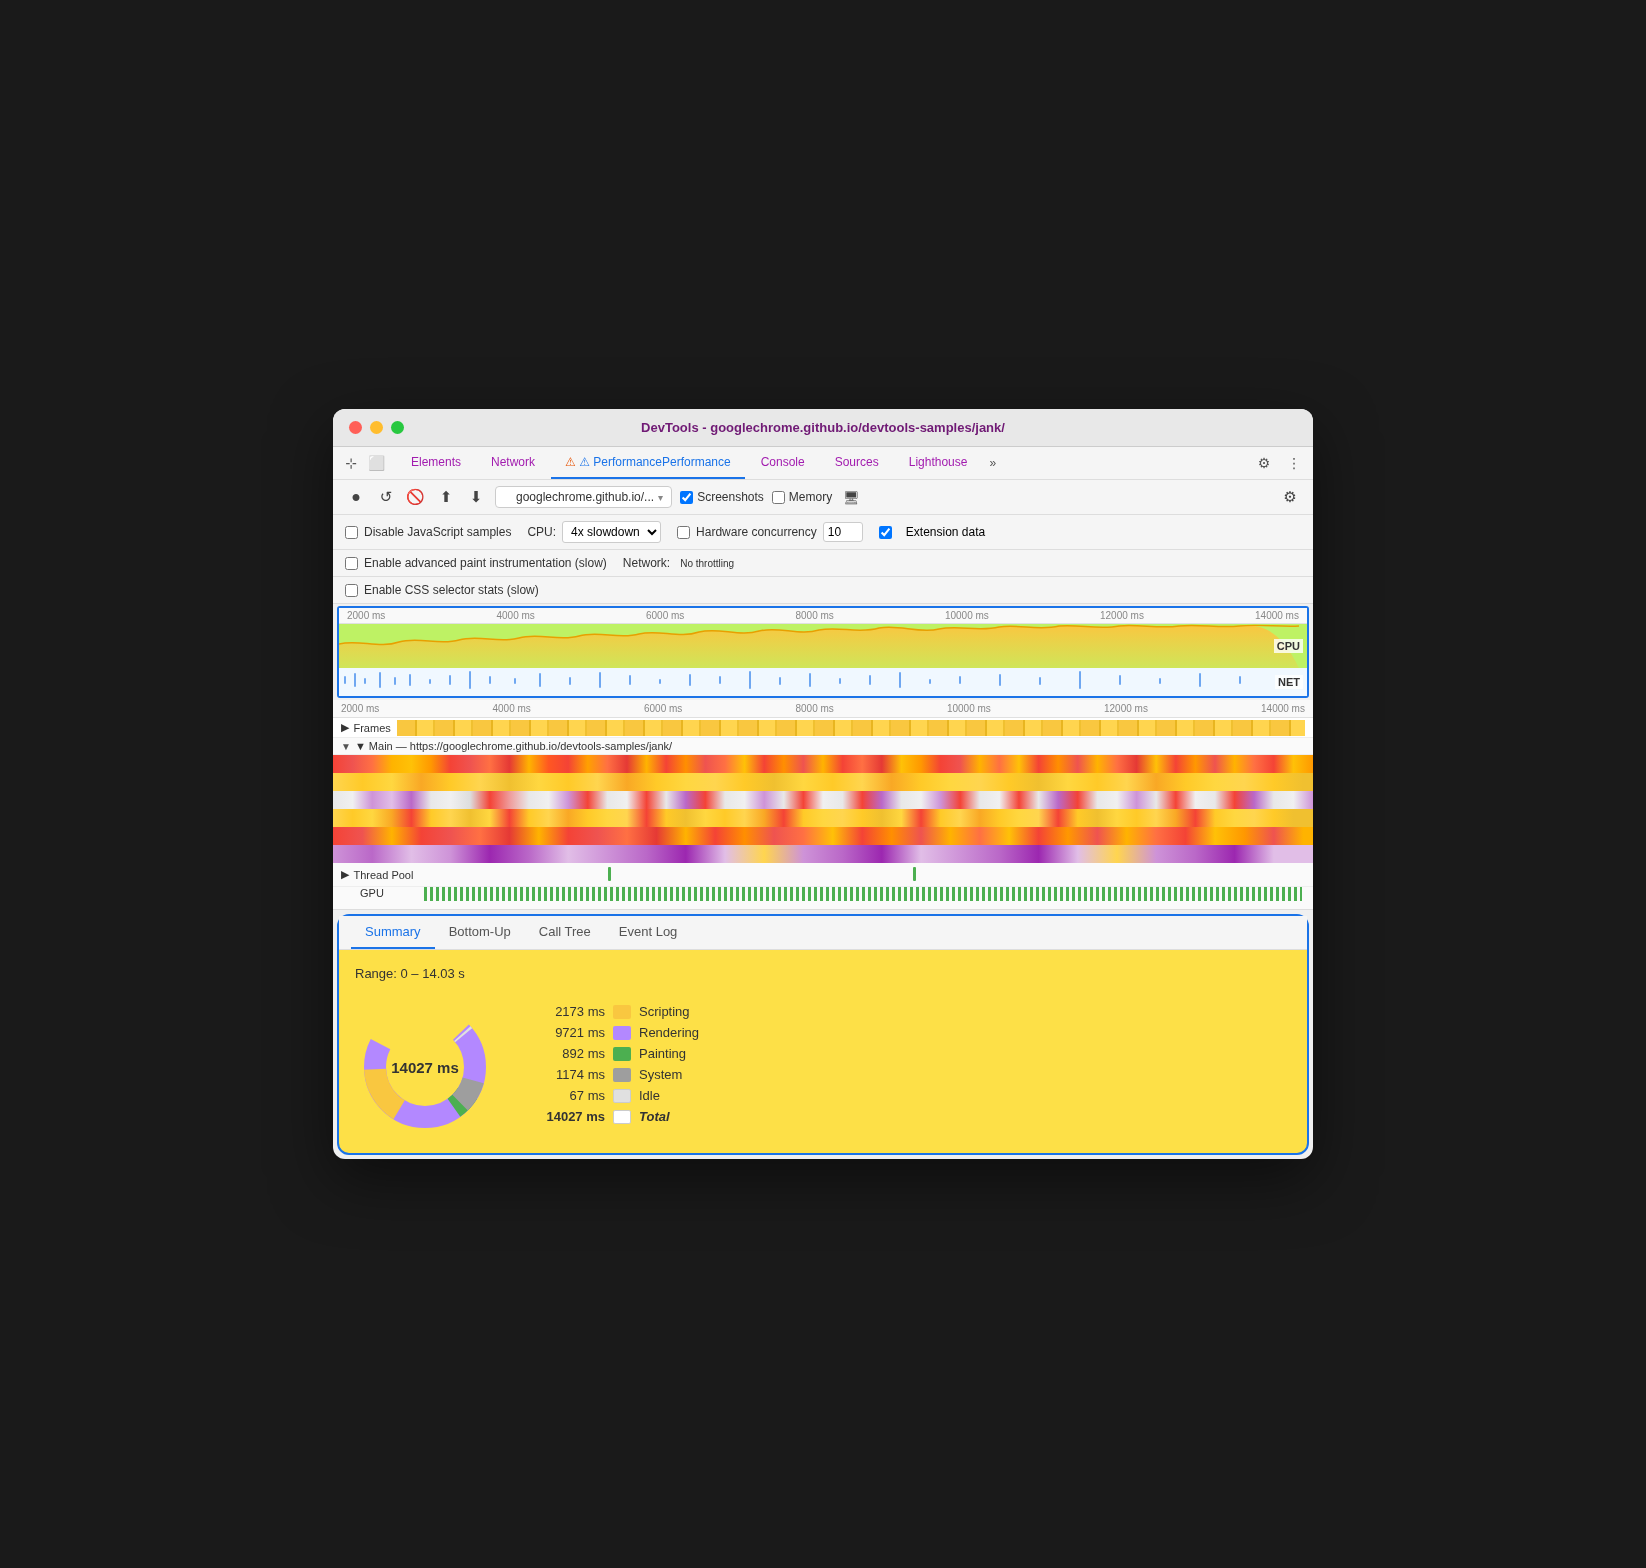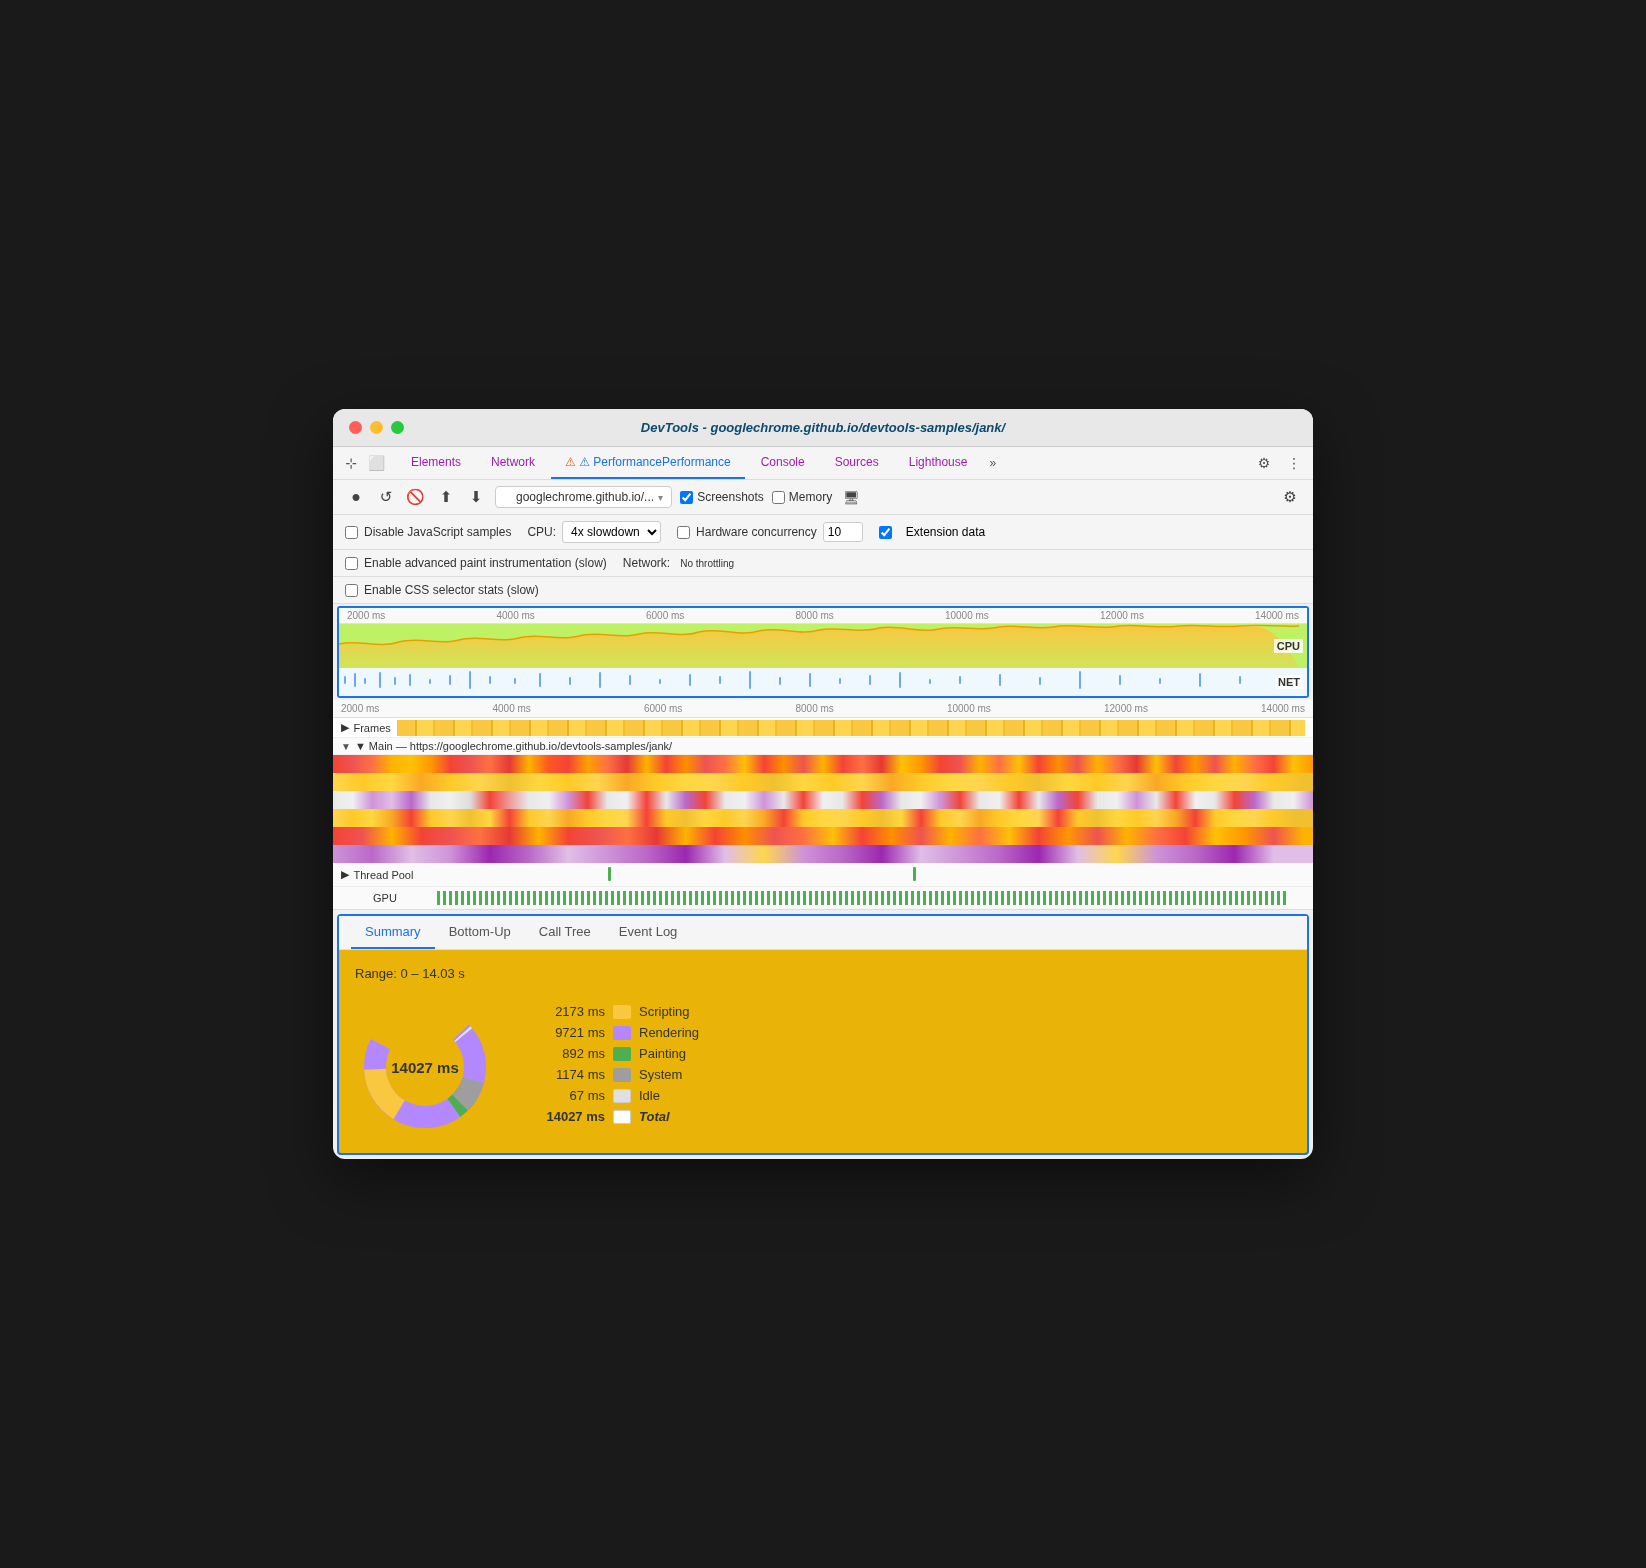--- a/index.html
+++ b/index.html
@@ -40,22 +40,21 @@
     }
     .ctrl-close { background: #ff5f57; }
     .ctrl-min { background: #ffbd2e; }
     .ctrl-max { background: #28c840; }
     .title-text {
       position: absolute;
       left: 50%;
       transform: translateX(-50%);
       font-size: 13px;
       font-weight: 600;
-      color: #0c4a6e;
-      font-style: italic;
+      color: #701a75;
     }
     
     .tab-bar {
       background: #f5f5f5;
       display: flex;
       align-items: center;
       padding: 0 8px;
       border-bottom: 1px solid #ddd;
       gap: 2px;
     }
@@ -285,22 +284,22 @@
     }
     .thread-dot {
       position: absolute;
       width: 3px;
       height: 14px;
       background: #4caf50;
       border-radius: 1px;
     }
     .gpu-row {
       display: flex;
-      align-items: center;
-      padding: 0 24px;
+      align-items: flex-start;
+      padding: 0 11px;
       font-size: 11px;
       color: #333;
       background: #fafafa;
       height: 22px;
     }
     .gpu-content {
       flex: 1;
       height: 14px;
       position: relative;
       overflow: hidden;
@@ -309,24 +308,24 @@
       width: 100%;
       height: 100%;
       background: repeating-linear-gradient(
         90deg,
         #4caf50 0px, #4caf50 3px,
         transparent 3px, transparent 6px
       );
     }
     
     .bottom-panel {
-      background: #eab308;
+      background: #fde047;
       border: 2px solid #1a73e8;
       margin: 4px;
-      border-radius: 4px;
+      border-radius: 12px;
     }
     .bottom-tabs {
       display: flex;
       border-bottom: 1px solid #ddd;
       padding: 0 12px;
       background: #f5f5f5;
     }
     .bottom-tab {
       padding: 8px 14px;
       font-size: 13px;

